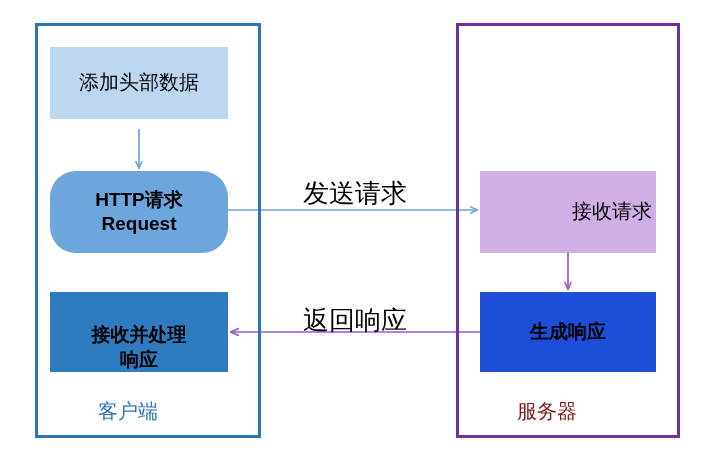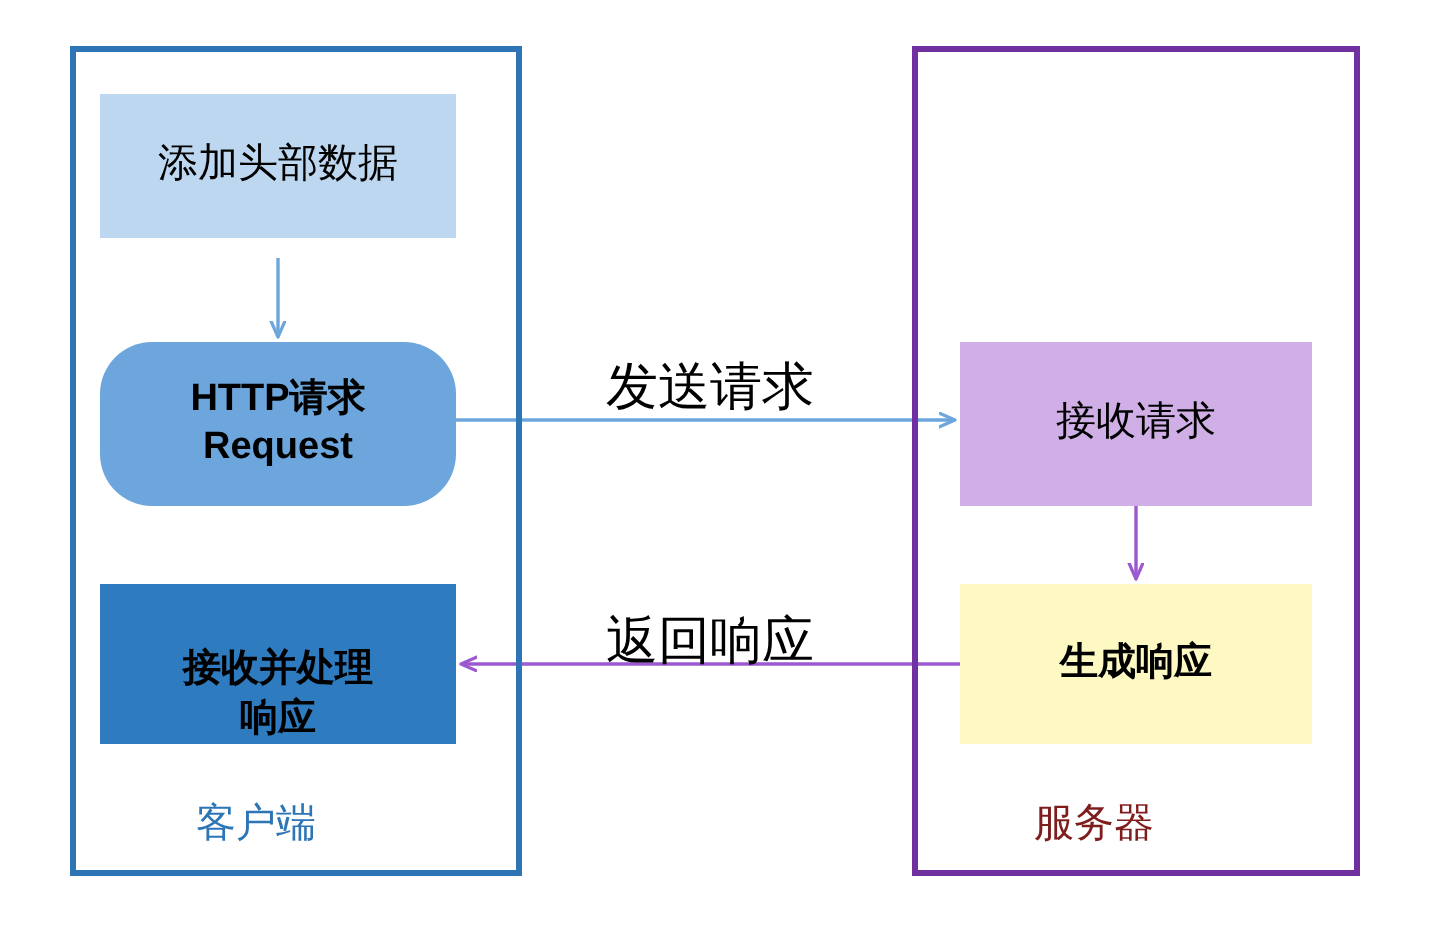--- a/index.html
+++ b/index.html
@@ -82,27 +82,28 @@
     font-weight: bold;
     align-items: flex-end;
   }
   #node-accept-request {
     left: 480px;
     top: 171px;
     width: 176px;
     height: 82px;
     background: #CFAFE6;
     font-size: 20px;
+    text-align: right;
   }
   #node-generate-response {
     left: 480px;
     top: 292px;
     width: 176px;
     height: 80px;
-    background: #fef9c3;
+    background: #1d4ed8;
     font-size: 19px;
     font-weight: bold;
   }
   .node-lines {
     display: block;
     width: 100%;
     padding: 0 4px;
     box-sizing: border-box;
   }
   .node-line {

